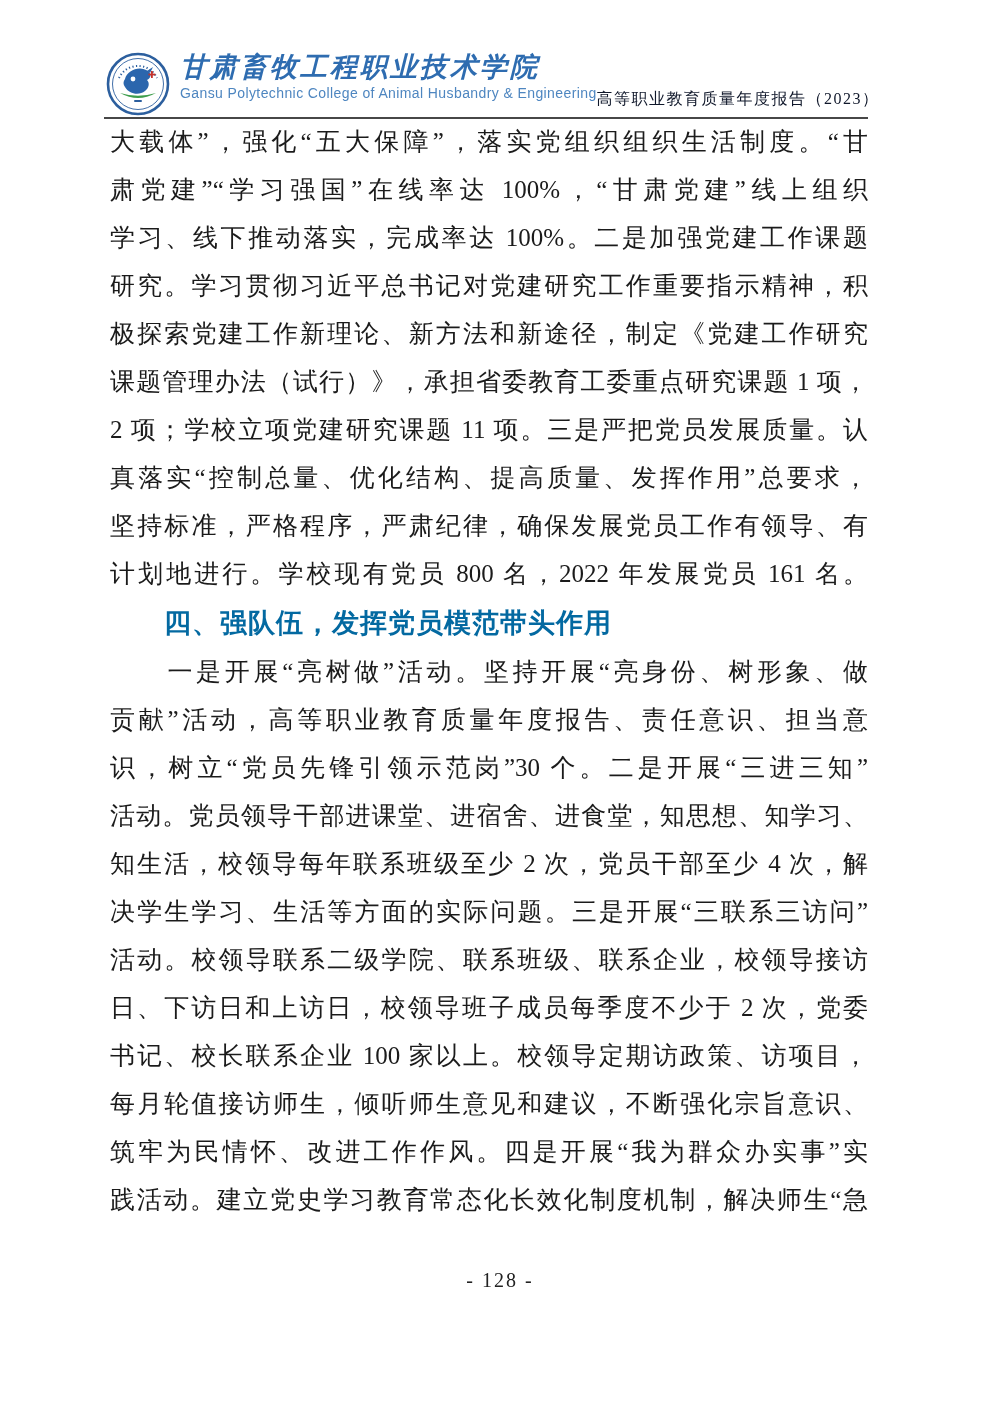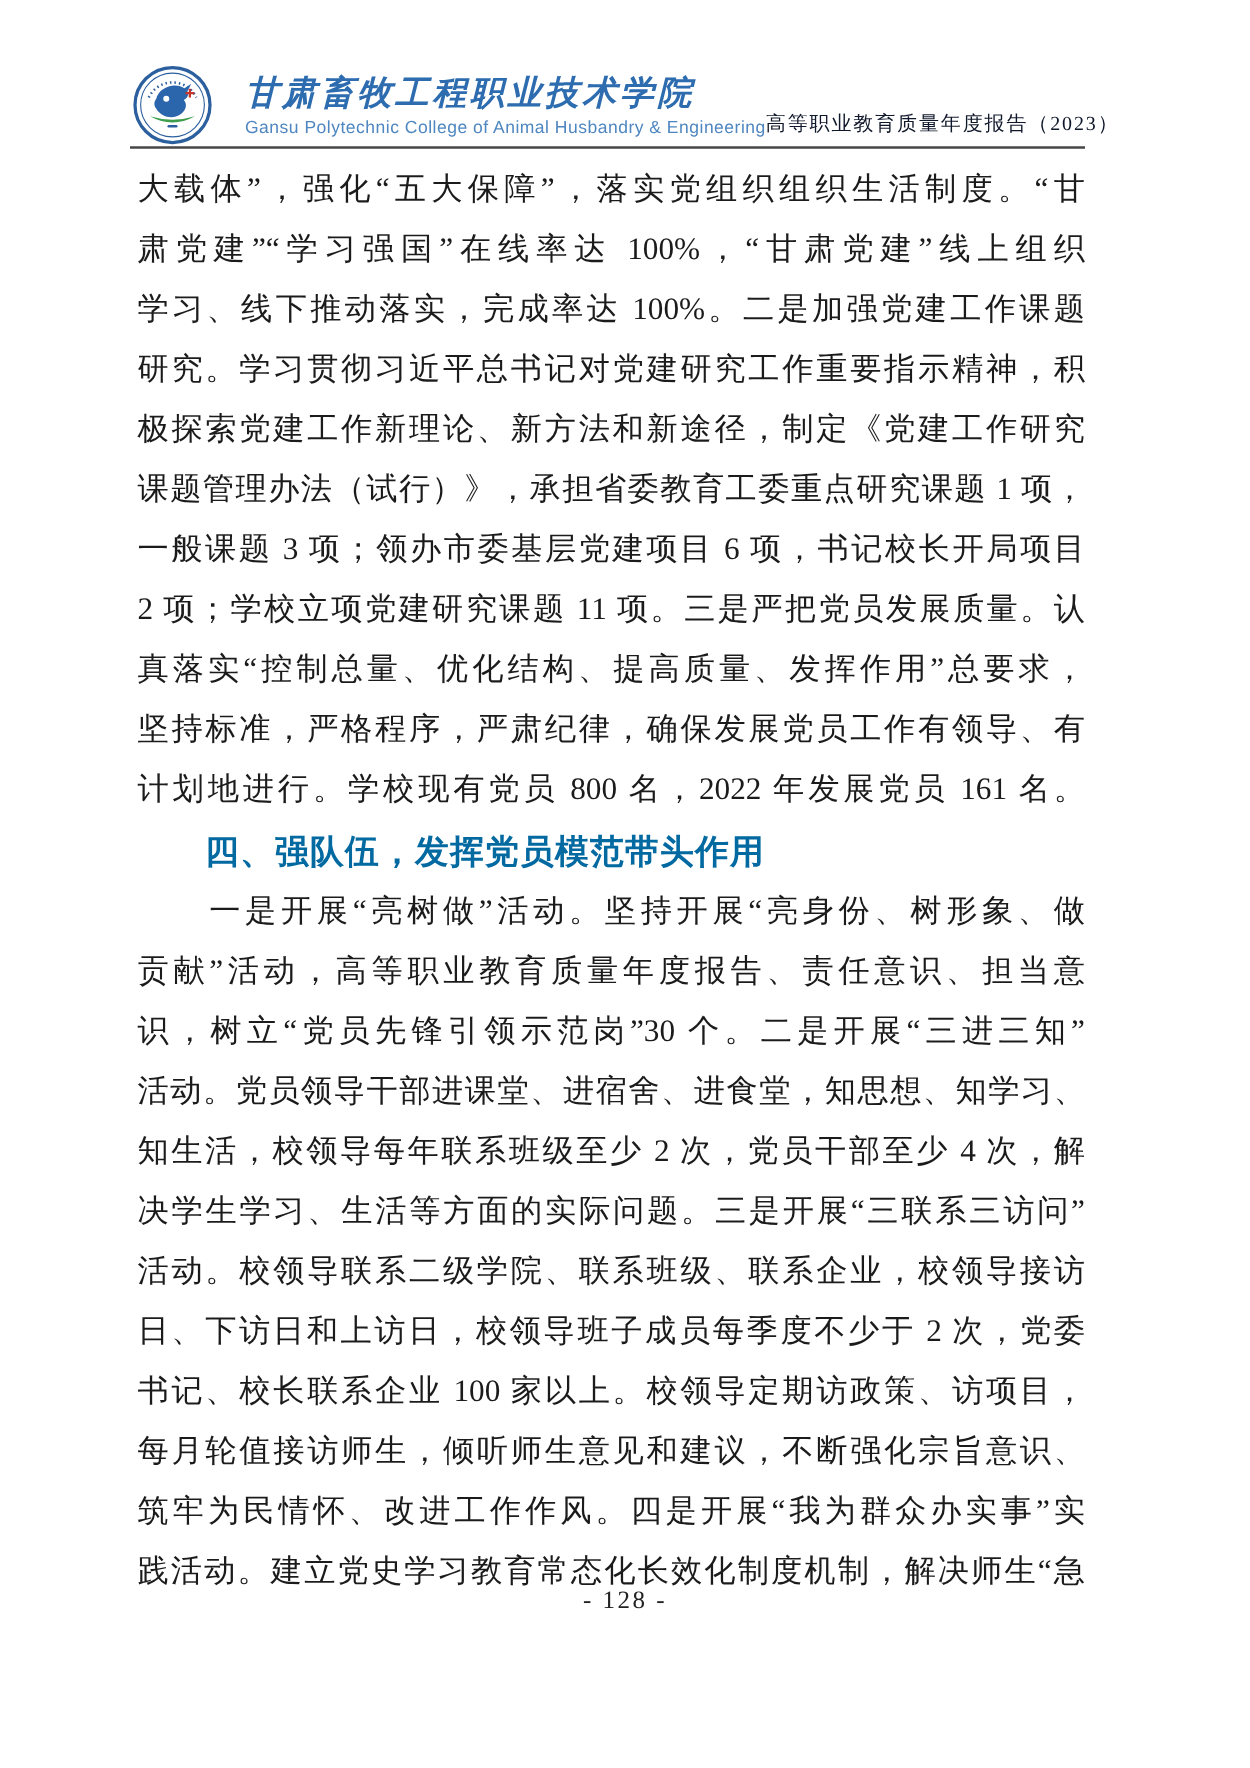--- a/index.html
+++ b/index.html
@@ -20,22 +20,21 @@
     top: 42px;
     left: 106px;
     right: 132px;
     height: 74px;
     display: flex;
     justify-content: space-between;
     align-items: flex-end;
   }
   .logo {
     display: flex;
-    align-items: center;
-    gap: 26px;
+    gap: 10px;
   }
   .seal { width: 64px; height: 64px; flex: 0 0 auto; }
   .names { display: flex; flex-direction: column; }
   .cn-name {
     font-family: "Liberation Serif", "DejaVu Serif", serif;
     font-style: italic;
     font-weight: 700;
     font-size: 27px;
     letter-spacing: 3px;
     color: #2e6cb0;
@@ -62,21 +61,21 @@
     position: absolute;
     top: 117px;
     left: 104px;
     right: 132px;
     border-top: 2px solid #474747;
   }
 
   
   .body-text {
     position: absolute;
-    top: 128px;
+    top: 118px;
     left: 110px;
     width: 758px;
     color: #1b1b1b;
   }
   .line {
     font-size: 25px;
     line-height: 48px;
     text-align: justify;
     text-align-last: justify;
     -moz-text-align-last: justify;
@@ -137,21 +136,20 @@
   <div class="rule"></div>
 
   <div class="body-text">
     <div>
         <div class="line">大载体”，强化“五大保障”，落实党组织组织生活制度。“甘</div>
         <div class="line">肃党建”“学习强国”在线率达 100%，“甘肃党建”线上组织</div>
         <div class="line">学习、线下推动落实，完成率达 100%。二是加强党建工作课题</div>
         <div class="line">研究。学习贯彻习近平总书记对党建研究工作重要指示精神，积</div>
         <div class="line">极探索党建工作新理论、新方法和新途径，制定《党建工作研究</div>
         <div class="line">课题管理办法（试行）》，承担省委教育工委重点研究课题 1 项，</div>
-        <div class="line">一般课题 3 项；领办市委基层党建项目 6 项，书记校长开局项目</div>
         <div class="line">2 项；学校立项党建研究课题 11 项。三是严把党员发展质量。认</div>
         <div class="line">真落实“控制总量、优化结构、提高质量、发挥作用”总要求，</div>
         <div class="line">坚持标准，严格程序，严肃纪律，确保发展党员工作有领导、有</div>
         <div class="line">计划地进行。学校现有党员 800 名，2022 年发展党员 161 名。</div>
       </div>
     <h2 class="heading">四、强队伍，发挥党员模范带头作用</h2>
     <div>
         <div class="line">　　一是开展“亮树做”活动。坚持开展“亮身份、树形象、做</div>
         <div class="line">贡献”活动，高等职业教育质量年度报告、责任意识、担当意</div>
         <div class="line">识，树立“党员先锋引领示范岗”30 个。二是开展“三进三知”</div>

